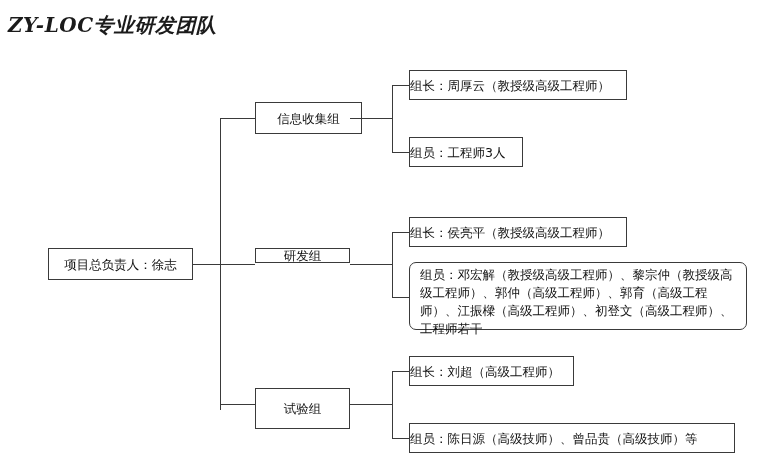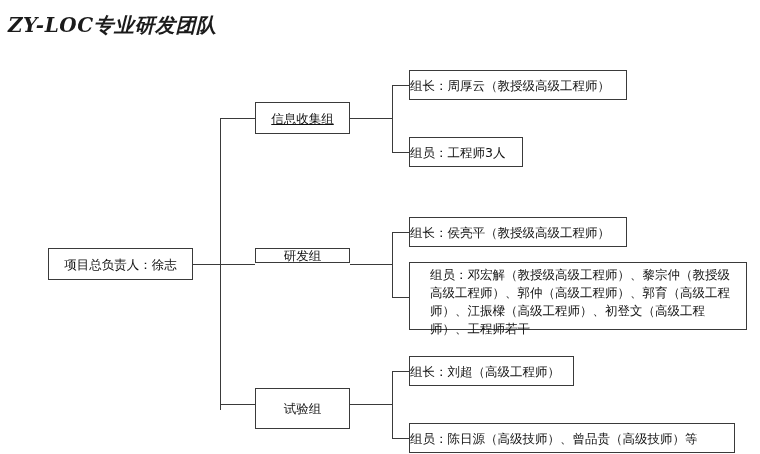--- a/index.html
+++ b/index.html
@@ -45,23 +45,24 @@
   }
   .node.center {
     justify-content: center;
   }
   .node.pad {
     padding-right: 6px;
   }
   .node.multiline {
     display: block;
     white-space: normal;
-    padding: 3px 5px 3px 20px;
+    padding: 3px 5px 3px 10px;
     line-height: 18px;
     font-size: 12.5px;
+    border-radius: 7px;
   }
 
   
   .hline {
     position: absolute;
     height: 0;
     border-top: 1px solid #3a3a3a;
   }
   .vline {
     position: absolute;
@@ -76,21 +77,21 @@
 
   <div class="chart-title">ZY-LOC专业研发团队</div>
 
   <div class="node center" style="left:48px; top:248px; width:145px; height:32px;">项目总负责人：徐志</div>
 
   <div class="hline" style="left:193px; top:264px; width:27px;"></div>
 
   <div class="vline" style="left:220px; top:118px; height:292px;"></div>
 
   <div class="hline" style="left:220px; top:118px; width:35px;"></div>
-  <div class="node center" style="left:255px; top:102px; width:95px; height:32px;text-decoration:underline;">信息收集组</div>
+  <div class="node center" style="left:255px; top:102px; width:107px; height:32px;">信息收集组</div>
 
   <div class="hline" style="left:350px; top:118px; width:42px;"></div>
   <div class="vline" style="left:392px; top:85px; height:67px;"></div>
 
   <div class="hline" style="left:392px; top:85px; width:17px;"></div>
   <div class="node pad" style="left:409px; top:70px; width:218px; height:30px;">组长：周厚云（教授级高级工程师）</div>
 
   <div class="hline" style="left:392px; top:152px; width:17px;"></div>
   <div class="node pad" style="left:409px; top:137px; width:114px; height:30px;">组员：工程师3人</div>
 

